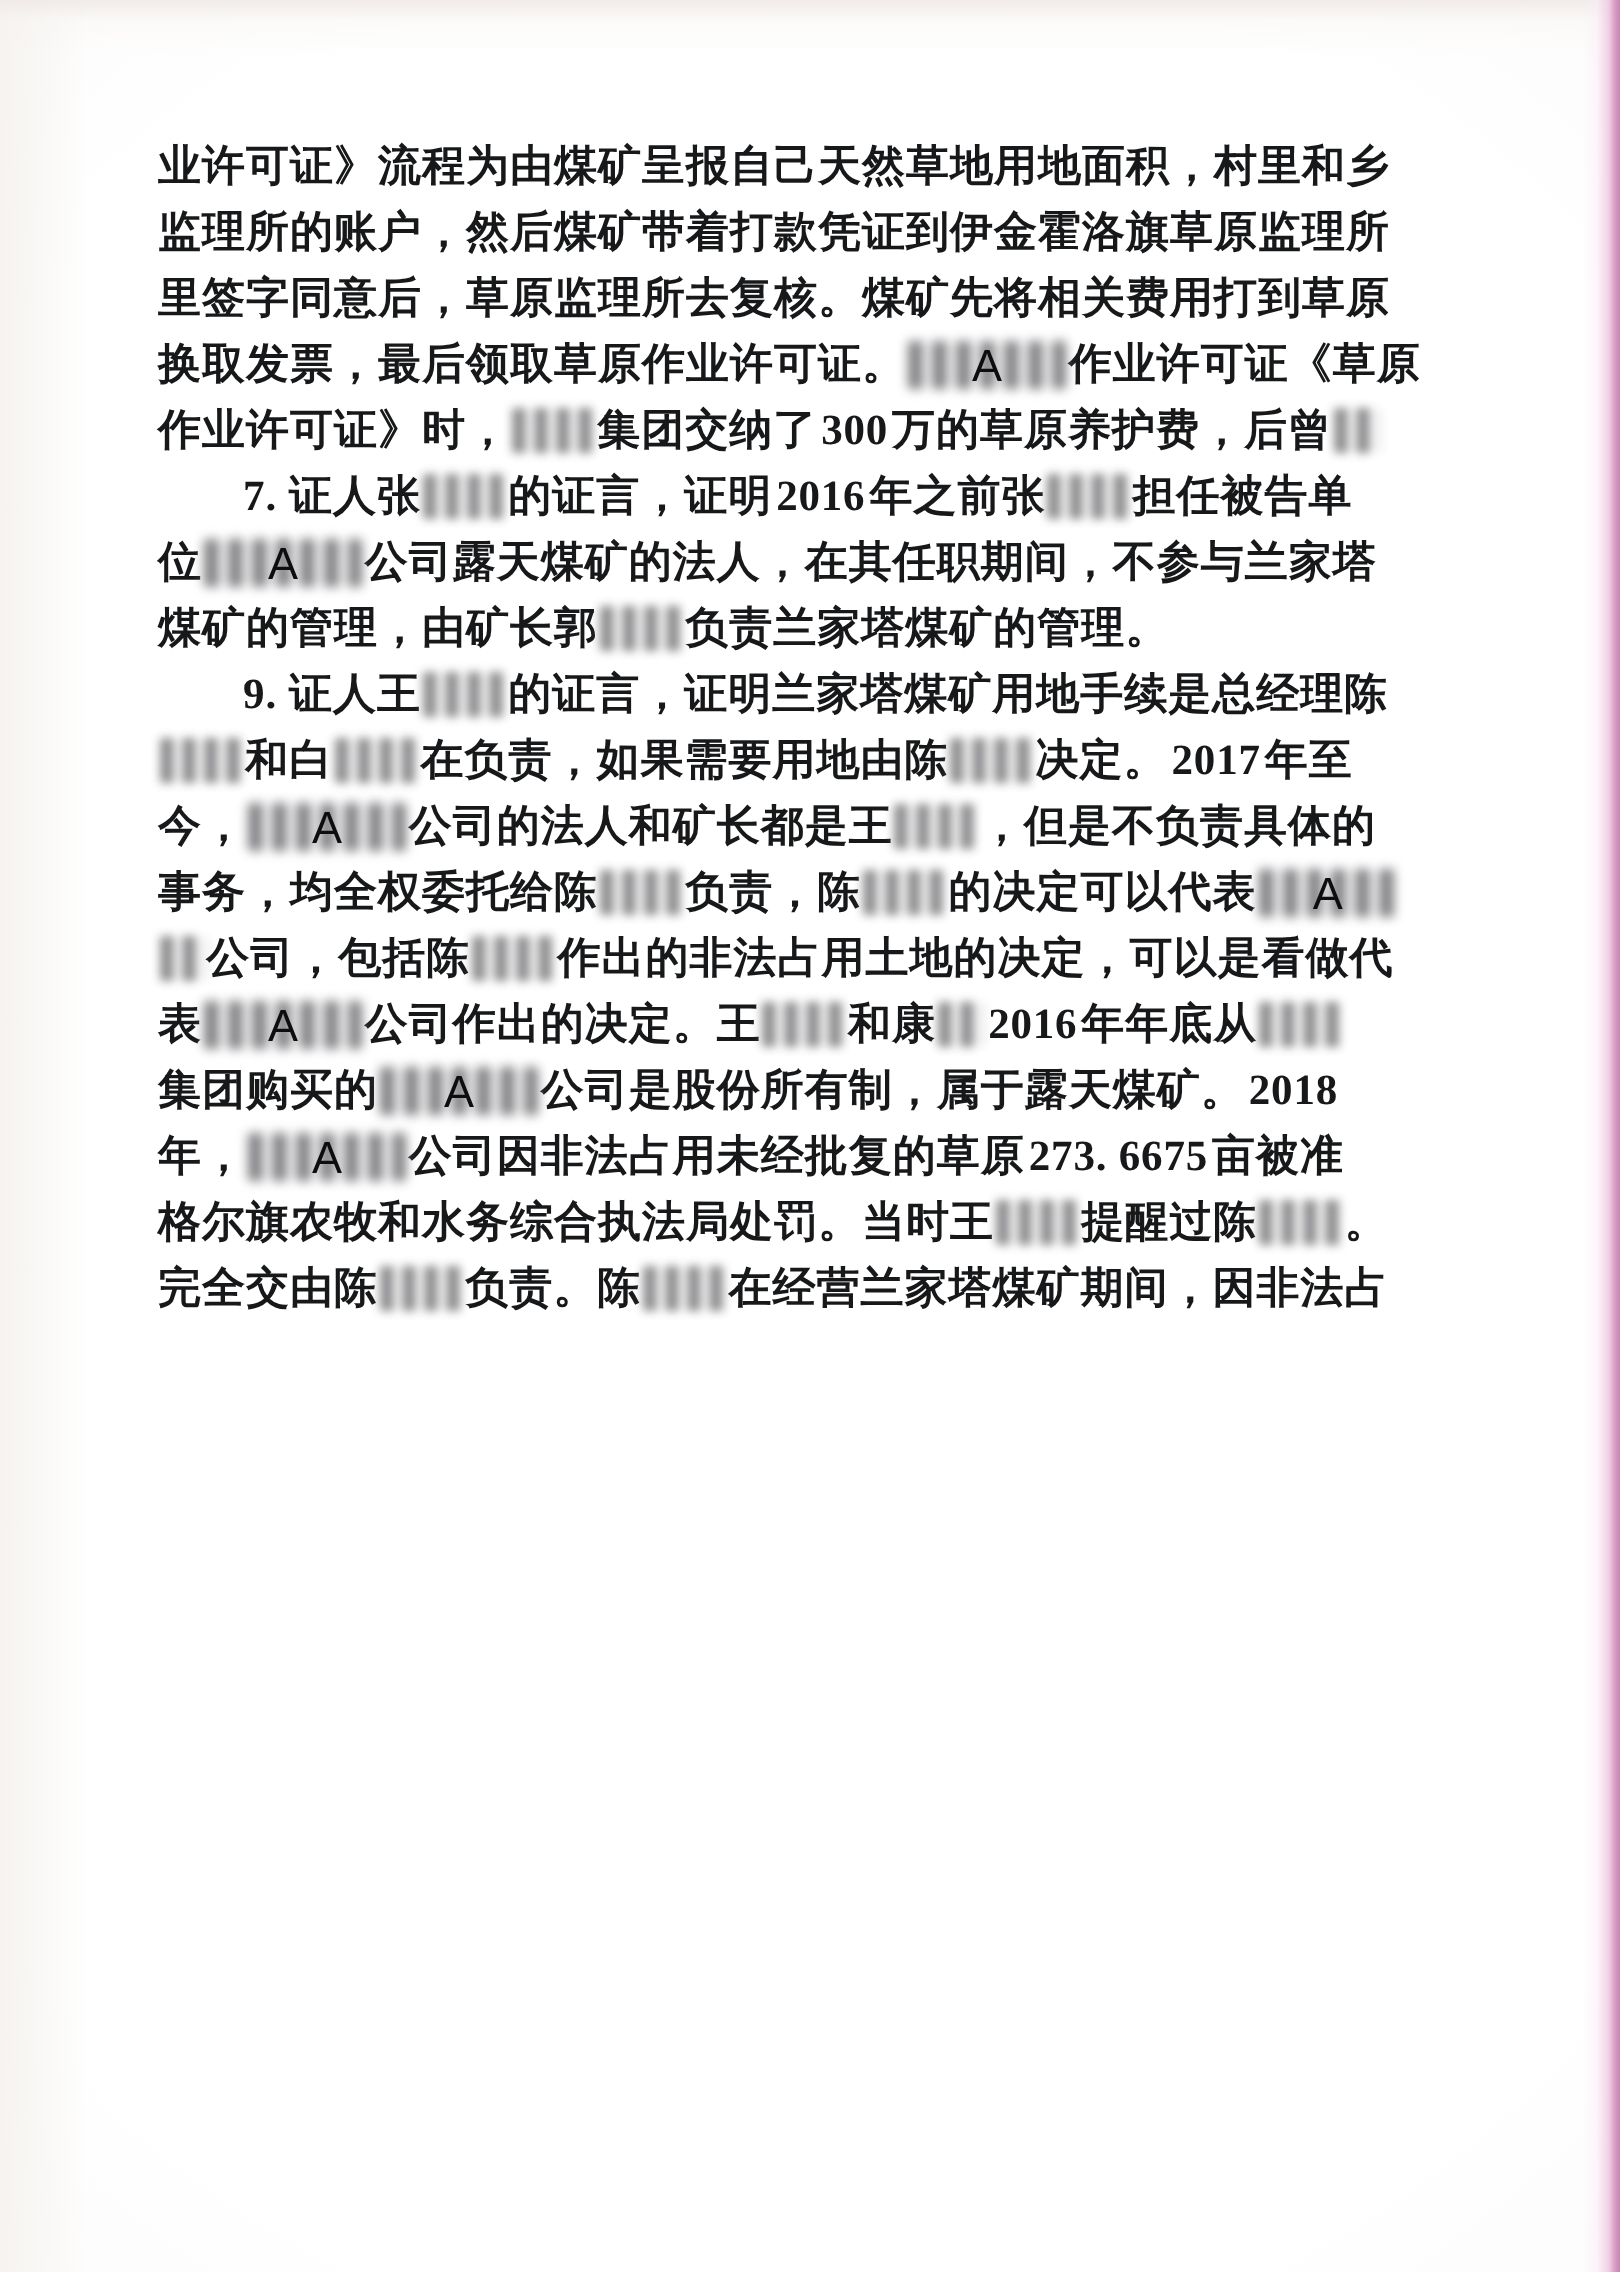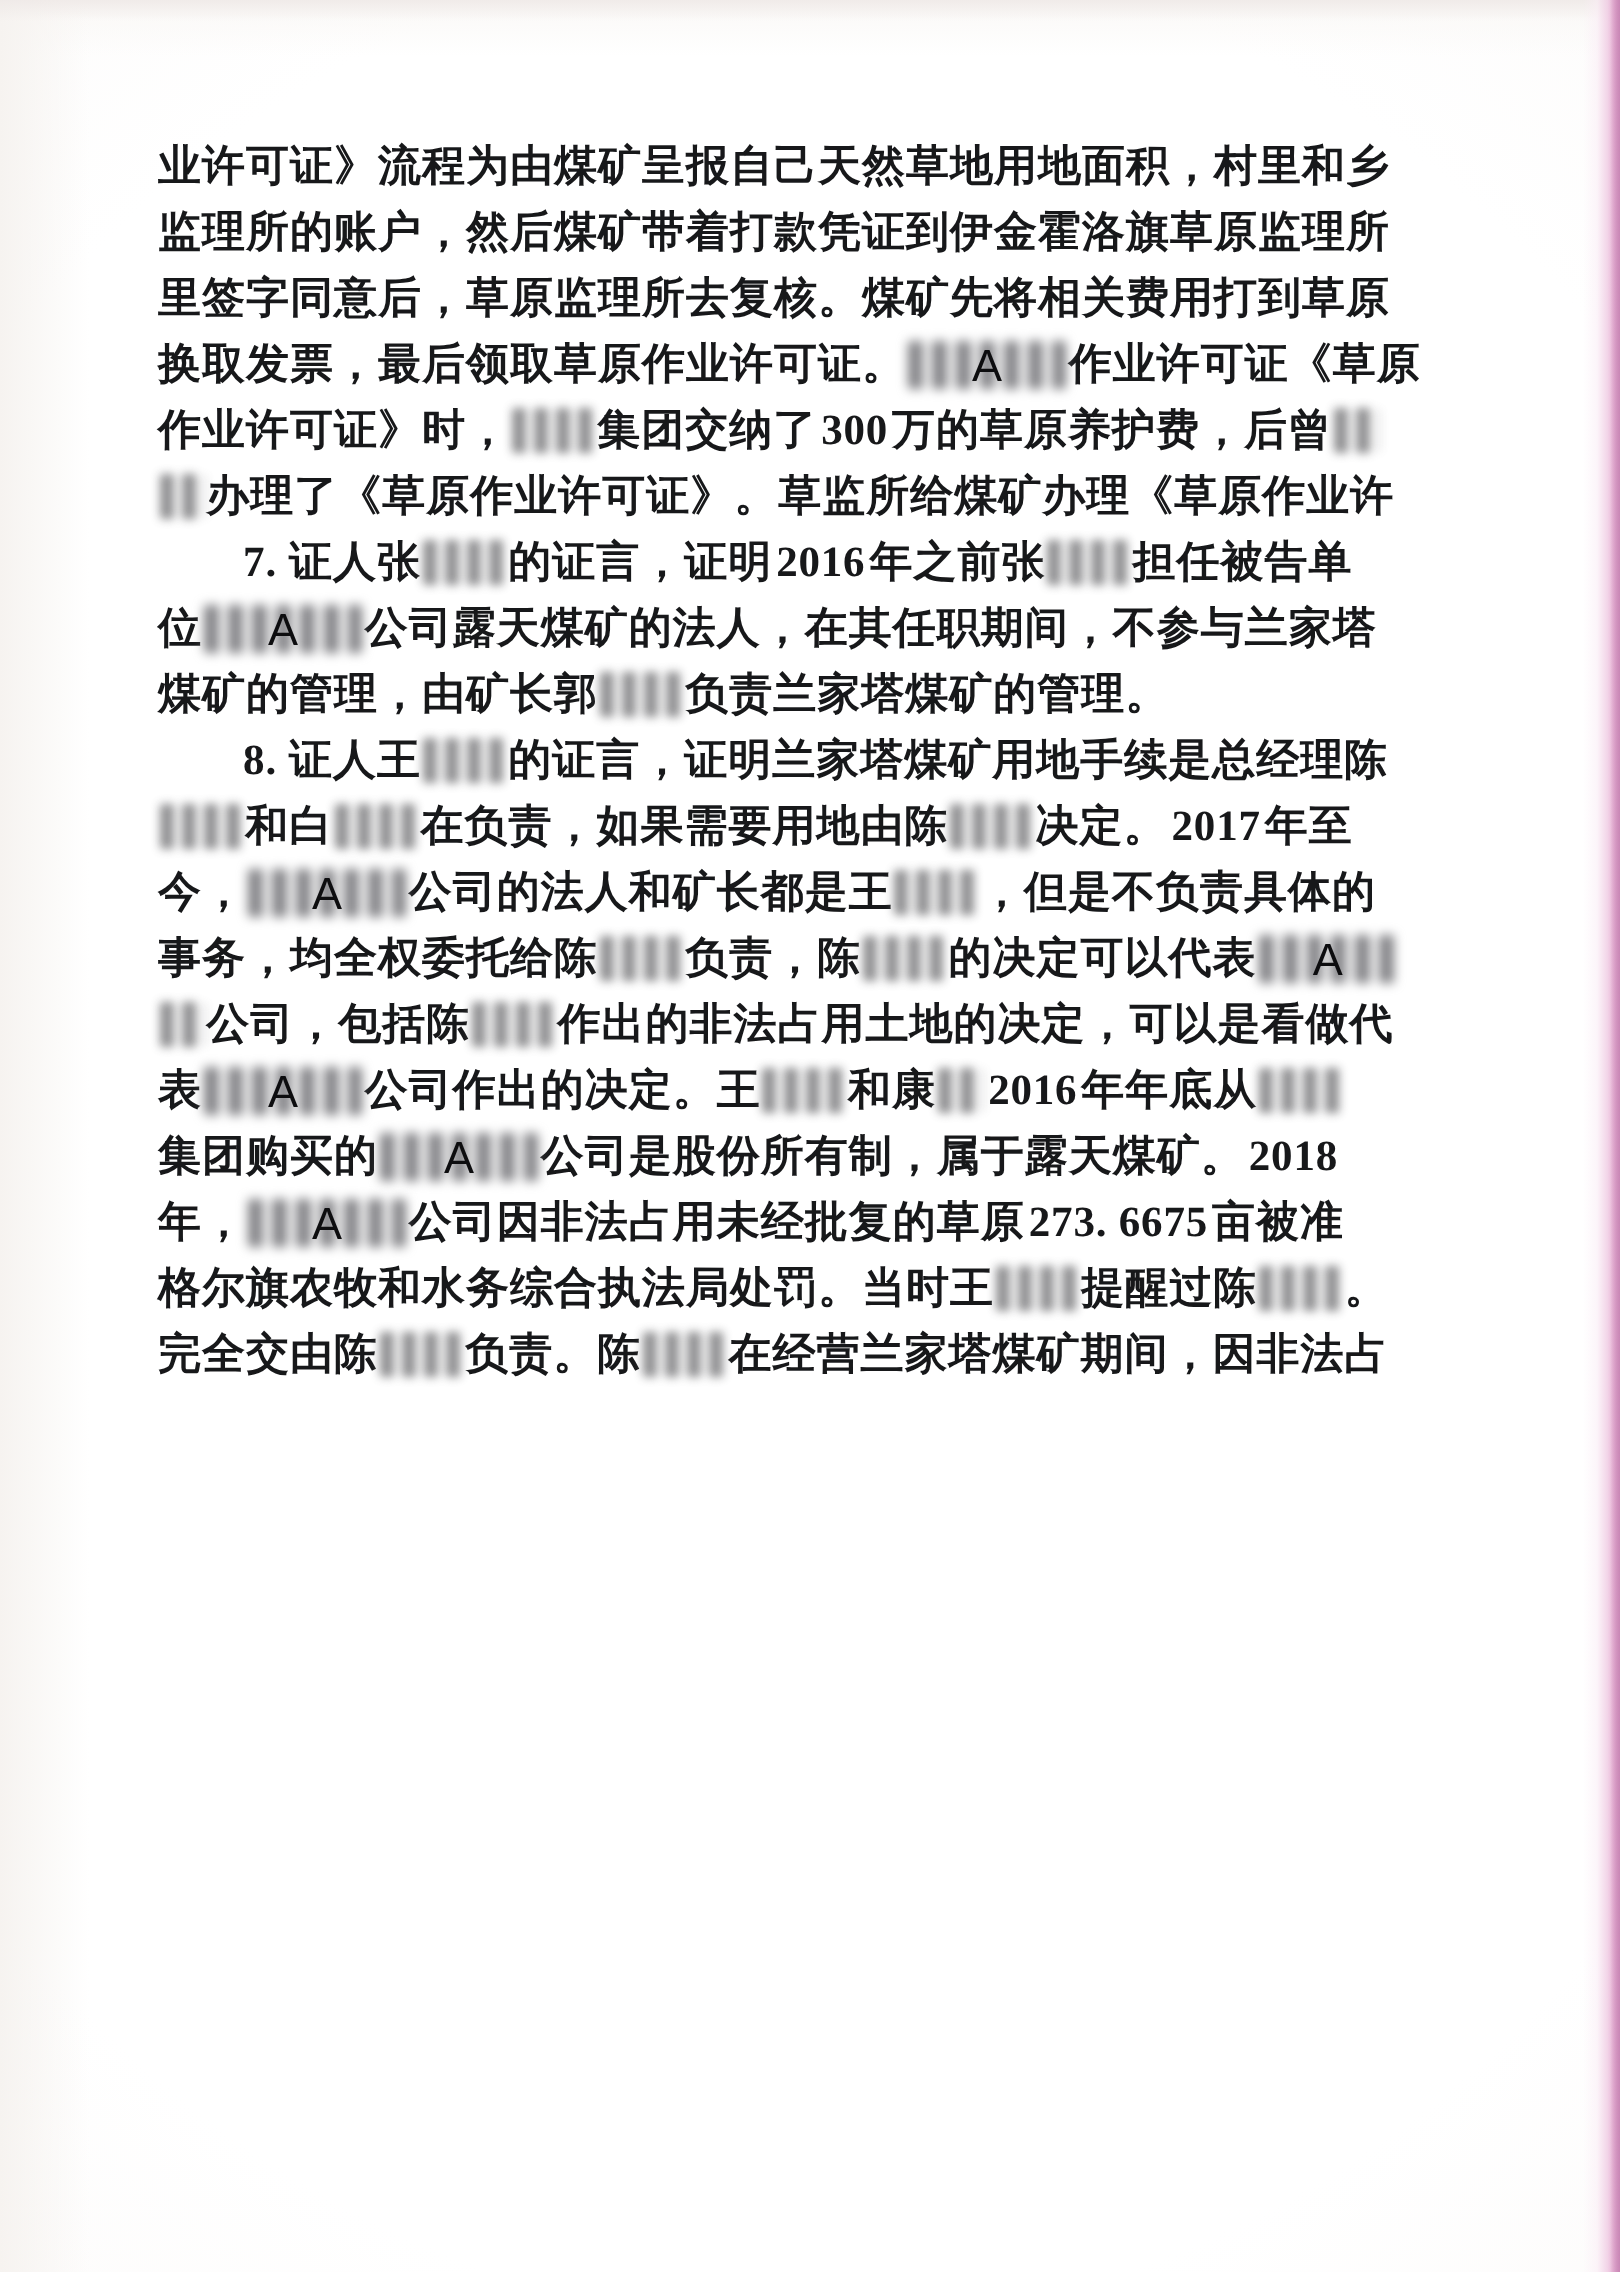--- a/index.html
+++ b/index.html
@@ -163,29 +163,28 @@
   <div id="edge-right"></div>
   <div id="edge-right-dark"></div>
 
   <div id="text-body">
       <div class="para">
         <div class="line j"><span class="seg">业许可证》流程为由煤矿呈报自己天然草地用地面积，村里和乡</span></div>
         <div class="line j"><span class="seg">监理所的账户，然后煤矿带着打款凭证到伊金霍洛旗草原监理所</span></div>
         <div class="line j"><span class="seg">里签字同意后，草原监理所去复核。煤矿先将相关费用打到草原</span></div>
         <div class="line j"><span class="seg">换取发票，最后领取草原作业许可证。</span><span class="redact-label rl-md"><span class="blur"></span><span class="glyph">A</span></span><span class="seg">作业许可证《草原</span></div>
         <div class="line j"><span class="seg">作业许可证》时，</span><span class="redact w2"></span><span class="seg">集团交纳了</span><span class="seg num">300</span><span class="seg">万的草原养护费，后曾</span><span class="redact w1"></span></div>
-        <div class="line j"><span class="redact w1"></span><span class="seg">办理了《草原作业许可证》。草监所给煤矿办理《草原作业许</span></div>
       </div>
       <div class="para">
         <div class="line j indent"><span class="seg">7. 证人张</span><span class="redact w2"></span><span class="seg">的证言，证明</span><span class="seg num">2016</span><span class="seg">年之前张</span><span class="redact w2"></span><span class="seg">担任被告单</span></div>
         <div class="line j"><span class="seg">位</span><span class="redact-label rl-md"><span class="blur"></span><span class="glyph">A</span></span><span class="seg">公司露天煤矿的法人，在其任职期间，不参与兰家塔</span></div>
         <div class="line j"><span class="seg">煤矿的管理，由矿长郭</span><span class="redact w2"></span><span class="seg">负责兰家塔煤矿的管理。</span></div>
       </div>
       <div class="para">
-        <div class="line j indent"><span class="seg">8. 证人王</span><span class="redact w2"></span><span class="seg">的证言，证明兰家塔煤矿用地手续是总经理陈</span></div>
+        <div class="line j indent"><span class="seg">9. 证人王</span><span class="redact w2"></span><span class="seg">的证言，证明兰家塔煤矿用地手续是总经理陈</span></div>
         <div class="line j"><span class="redact w2"></span><span class="seg">和白</span><span class="redact w2"></span><span class="seg">在负责，如果需要用地由陈</span><span class="redact w2"></span><span class="seg">决定。</span><span class="seg num">2017</span><span class="seg">年至</span></div>
         <div class="line j"><span class="seg">今，</span><span class="redact-label rl-md"><span class="blur"></span><span class="glyph">A</span></span><span class="seg">公司的法人和矿长都是王</span><span class="redact w2"></span><span class="seg">，但是不负责具体的</span></div>
         <div class="line j"><span class="seg">事务，均全权委托给陈</span><span class="redact w2"></span><span class="seg">负责，陈</span><span class="redact w2"></span><span class="seg">的决定可以代表</span><span class="redact-label rl-sm"><span class="blur"></span><span class="glyph">A</span></span></div>
         <div class="line j"><span class="redact w1"></span><span class="seg">公司，包括陈</span><span class="redact w2"></span><span class="seg">作出的非法占用土地的决定，可以是看做代</span></div>
         <div class="line j"><span class="seg">表</span><span class="redact-label rl-md"><span class="blur"></span><span class="glyph">A</span></span><span class="seg">公司作出的决定。王</span><span class="redact w2"></span><span class="seg">和康</span><span class="redact w1"></span><span class="seg num">2016</span><span class="seg">年年底从</span><span class="redact w2"></span></div>
         <div class="line j"><span class="seg">集团购买的</span><span class="redact-label rl-md"><span class="blur"></span><span class="glyph">A</span></span><span class="seg">公司是股份所有制，属于露天煤矿。</span><span class="seg num">2018</span></div>
         <div class="line j"><span class="seg">年，</span><span class="redact-label rl-md"><span class="blur"></span><span class="glyph">A</span></span><span class="seg">公司因非法占用未经批复的草原</span><span class="seg num">273. 6675</span><span class="seg">亩被准</span></div>
         <div class="line j"><span class="seg">格尔旗农牧和水务综合执法局处罚。当时王</span><span class="redact w2"></span><span class="seg">提醒过陈</span><span class="redact w2"></span><span class="seg">。</span></div>
         <div class="line j"><span class="seg">完全交由陈</span><span class="redact w2"></span><span class="seg">负责。陈</span><span class="redact w2"></span><span class="seg">在经营兰家塔煤矿期间，因非法占</span></div>
       </div>

